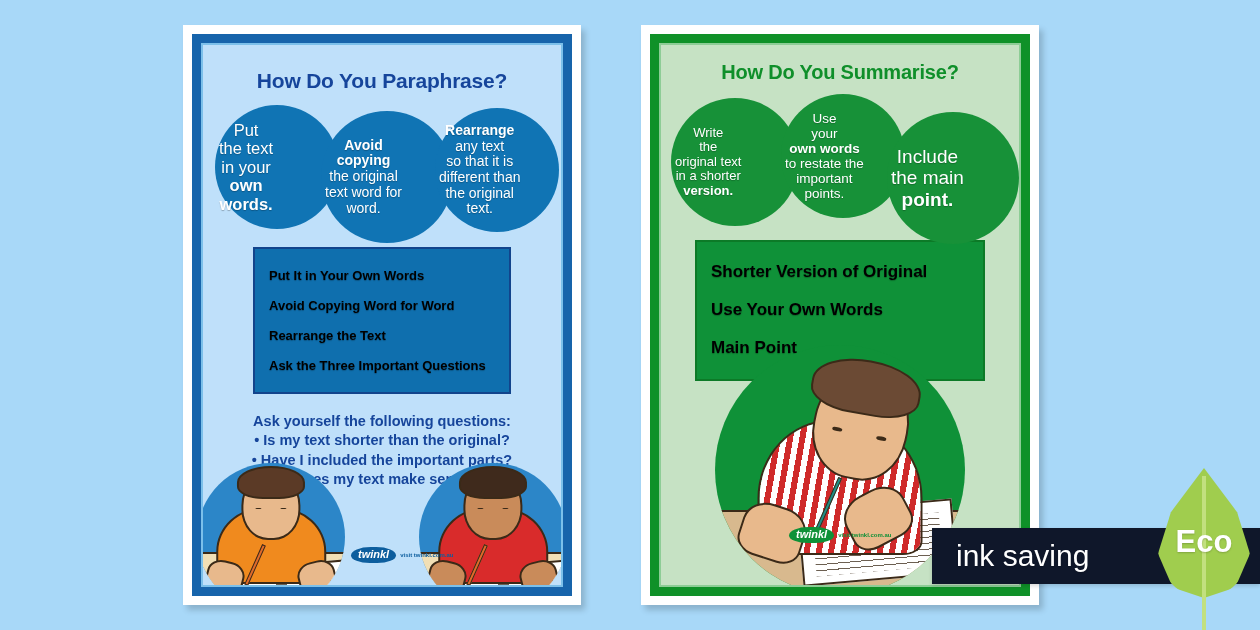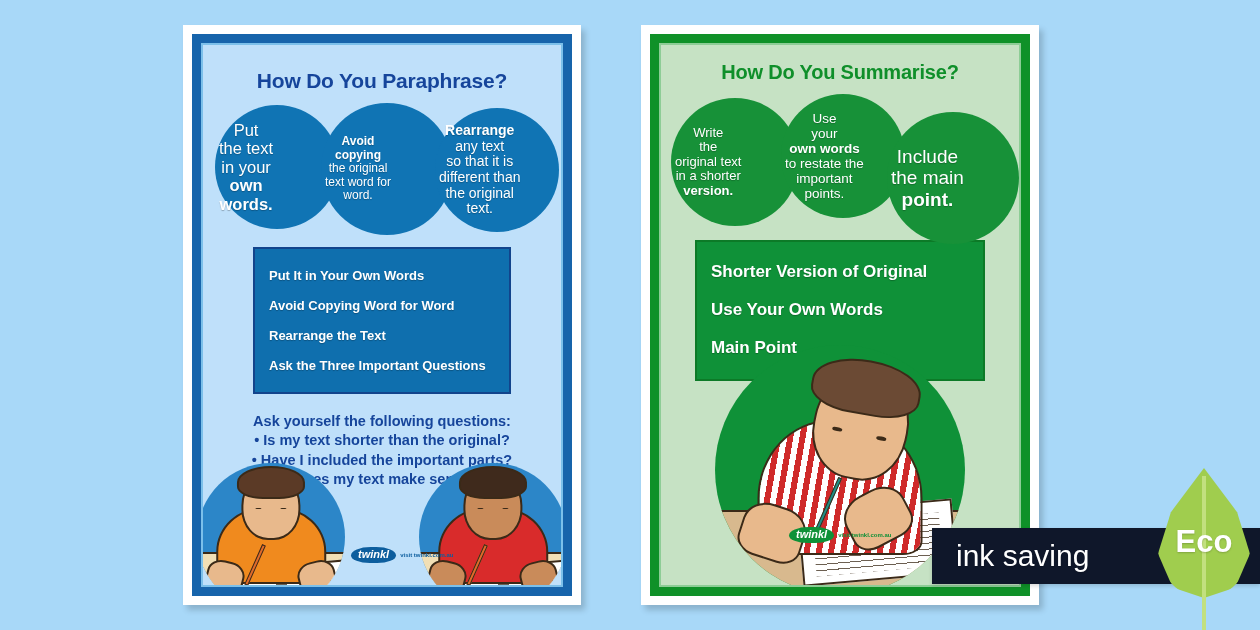--- a/index.html
+++ b/index.html
@@ -87,39 +87,39 @@
     justify-content: flex-start;
     text-align: center;
     line-height: 1.12;
     padding: 4px;
   }
   .bubble span { display: block; text-shadow: 0 1px 1px rgba(0,0,0,0.25); }
   .bubble b { font-weight: bold; }
 
   
   #poster-paraphrase .bubble.b1 { left: 12px;  top: 2px;  width: 124px; height: 124px; font-size: 16.5px; }
-  #poster-paraphrase .bubble.b2 { left: 118px; top: 0px;  width: 132px; height: 132px; font-size: 12px; }
+  #poster-paraphrase .bubble.b2 { left: 118px; top: 8px;  width: 132px; height: 132px; font-size: 14px; }
   #poster-paraphrase .bubble.b3 { left: 232px; top: 5px;  width: 124px; height: 124px; font-size: 14px; }
 
   
   #poster-summarise .bubble.b1 { left: 10px;  top: 4px;  width: 128px; height: 128px; font-size: 13px; }
   #poster-summarise .bubble.b2 { left: 120px; top: 0px;  width: 124px; height: 124px; font-size: 13.5px; }
   #poster-summarise .bubble.b3 { left: 226px; top: 18px;  width: 132px; height: 132px; font-size: 19px; }
 
   
   .list-box {
     margin: 10px auto 0 auto;
     background: var(--box);
     border: 2px solid var(--boxBorder);
     padding: 11px 14px 12px 14px;
   }
   #poster-paraphrase .list-box { width: 258px; margin-top: 12px; }
   #poster-summarise .list-box  { width: 290px; margin-top: 14px; border-color: #0c7a27; }
   .list-box .row {
-    color: #ffffff;
+    color: #000000;
     font-size: 13px;
     font-weight: bold;
     padding: 7.5px 0;
     text-shadow: 0 1px 1px rgba(0,0,0,0.25);
     white-space: nowrap;
   }
   #poster-summarise .list-box .row { font-size: 17px; padding: 9px 0; }
 
   
   .questions {

